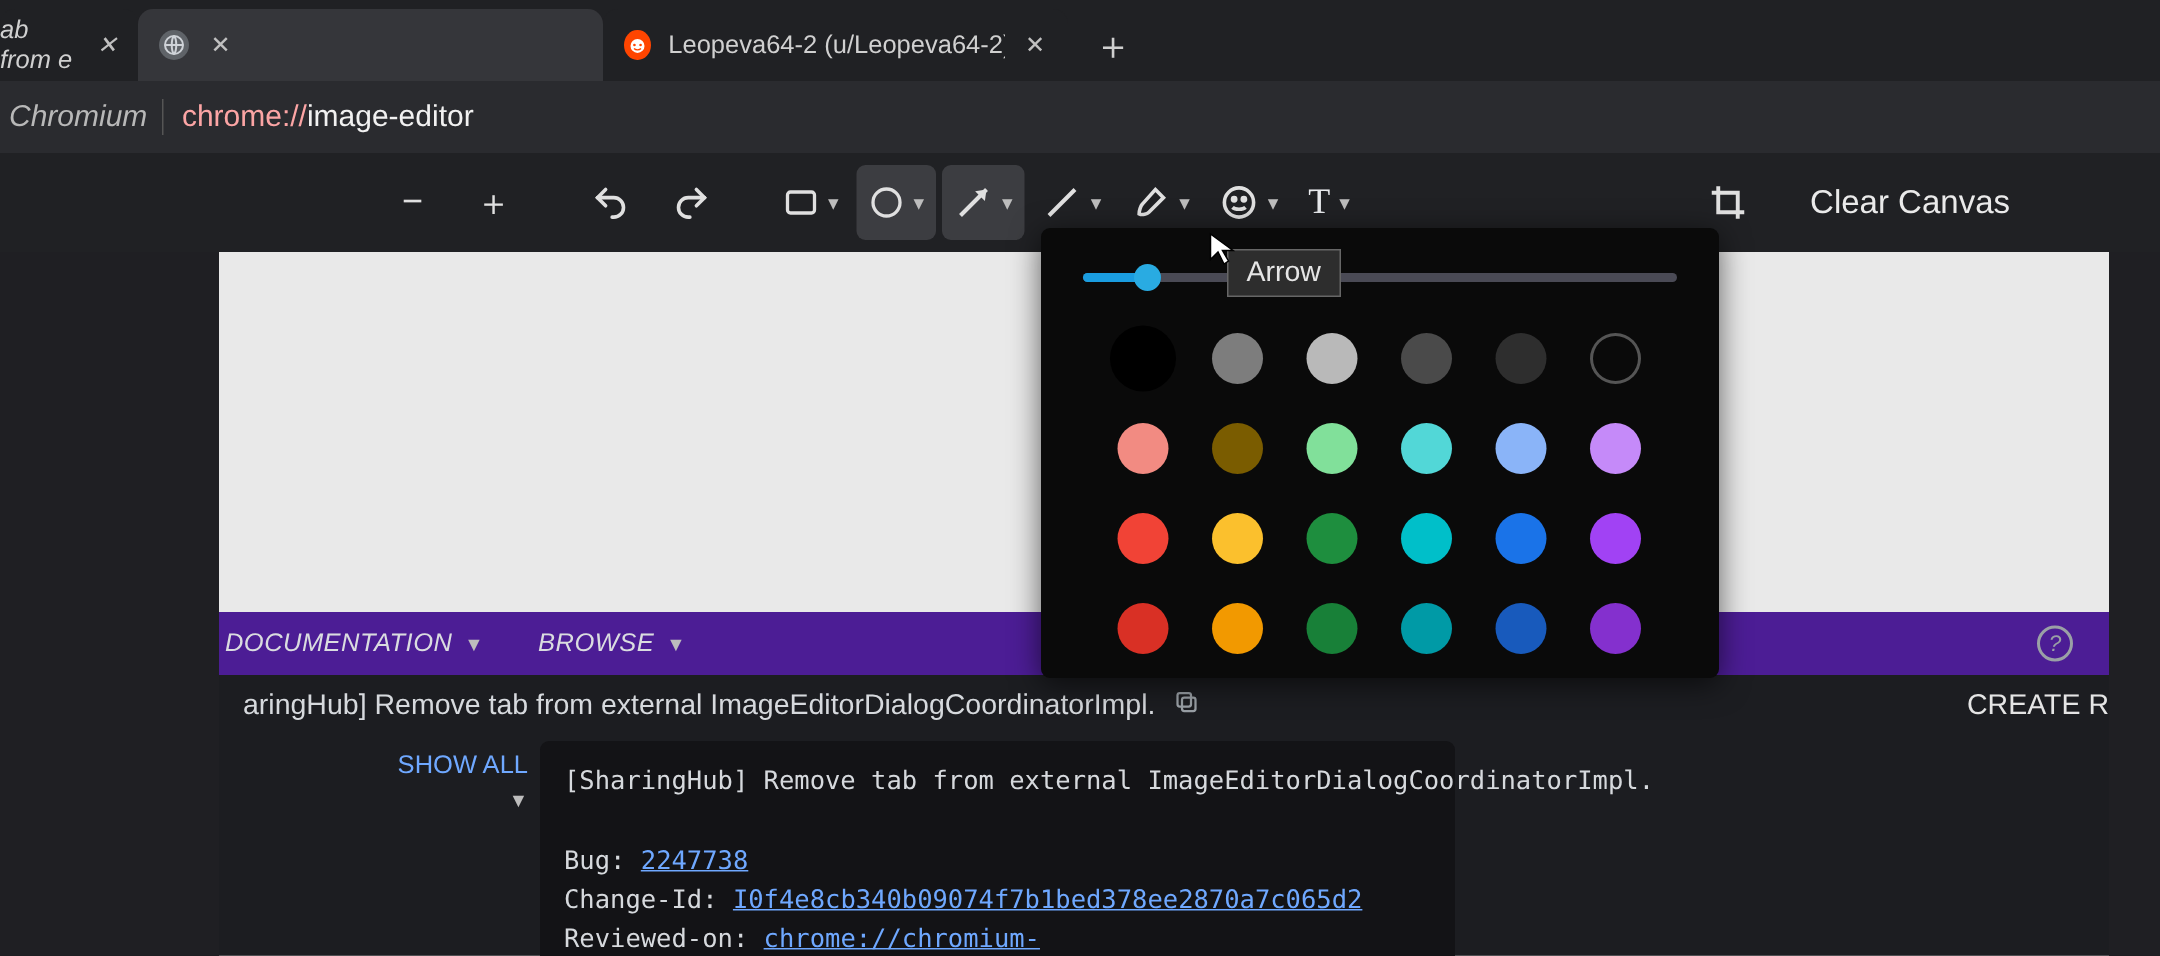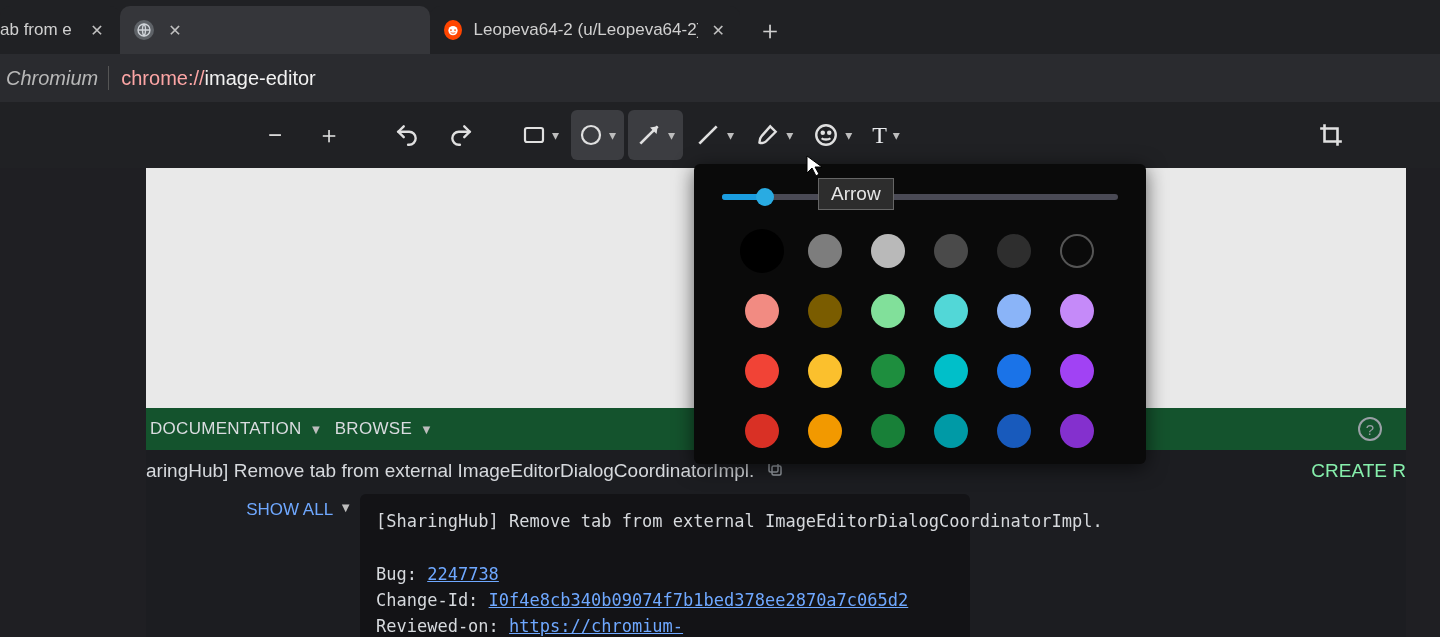--- a/index.html
+++ b/index.html
@@ -1,20 +1,20 @@
 <!DOCTYPE html>
 <html><head>
 <meta charset="utf-8">
 <style>
   * { box-sizing: border-box; margin: 0; padding: 0; }
   html, body { width: 1440px; height: 637px; overflow: hidden; background:#1f1f23; font-family: "Segoe UI", Arial, sans-serif; color:#e8eaed; }
   
   .tabstrip { height:54px; background:#202124; display:flex; align-items:flex-end; padding-left:0; }
   .tab { height:48px; display:flex; align-items:center; padding:0 14px; gap:12px; font-size:17px; color:#d0d0d0; border-top-left-radius:10px; border-top-right-radius:10px; position:relative; }
-  .tab.partial { width:120px; padding-left:0; justify-content:space-between; }
+  .tab.partial { width:92px; padding-left:0; justify-content:center;font-style:italic; }
   .tab.inactive { background:#202124; }
   .tab.active { background:#35363a; }
   .tab .favicon { width:20px; height:20px; border-radius:50%; display:flex; align-items:center; justify-content:center; }
   .tab .close { width:18px; height:18px; display:flex; align-items:center; justify-content:center; color:#c0c0c0; font-size:16px; }
   .newtab { width:40px; height:40px; display:flex; align-items:center; justify-content:center; color:#cfcfcf; font-size:26px; margin-left:10px; margin-bottom:4px; }
   
   .addr { height:48px; background:#2a2b2f; display:flex; align-items:center; padding-left:6px; font-size:20px; }
   .addr .label { color:#b8b8b8; padding-right:10px;font-style:italic; }
   .addr .sep { width:1px; height:24px; background:#555; margin-right:12px; }
   .addr .url-dim { color:#fca5a5; }
@@ -26,41 +26,41 @@
   .toolbar .combo { display:flex; align-items:center; height:50px; padding:0 8px; gap:6px; border-radius:6px; }
   .toolbar .combo.sel { background:#3c3d41; }
   .toolbar .gap { width:20px; }
   .chev { font-size:14px; color:#bdbdbd; }
   .toolbar svg { display:block; }
   .clearcv { font-size:22px; color:#eaeaea; padding:0 16px; margin-left:10px; }
   .cropicon { width:50px; height:50px; display:flex; align-items:center; justify-content:center; margin-left:auto; margin-right:0; }
   
   .canvaswrap { position:absolute; left:146px; top:168px; right:34px; bottom:0; background:#e9e9e9; }
   
-  .popup { position:absolute; left:694px; top:164px; width:452px; height:300px; background:#0a0a0a; border-radius:6px; padding:18px 28px; box-shadow:0 4px 20px rgba(0,0,0,.6); }
+  .popup { position:absolute; left:694px; top:152px; width:452px; height:300px; background:#0a0a0a; border-radius:6px; padding:18px 28px; box-shadow:0 4px 20px rgba(0,0,0,.6); }
   .popup .sliderrow { display:flex; align-items:center; height:30px; position:relative; }
   .popup .track { flex:1; height:6px; background:#4a4a55; border-radius:3px; position:relative; }
   .popup .track .fill { position:absolute; left:0; top:0; bottom:0; width:40px; background:#1a9de0; border-radius:3px; }
   .popup .thumb { position:absolute; left:34px; top:50%; transform:translateY(-50%); width:18px; height:18px; border-radius:50%; background:#29abe2; }
   .popup .tooltip { position:absolute; left:96px; top:-4px; background:#2d2d2d; border:1px solid #666; padding:4px 12px; font-size:19px; color:#e6e6e6; }
   .popup .swatches { display:grid; grid-template-columns:repeat(6, 36px); column-gap:27px; row-gap:26px; margin-top:22px; justify-content:center; }
   .popup .sw { width:34px; height:34px; border-radius:50%; }
   .popup .sw.big { width:44px; height:44px; margin:-5px; }
   .popup .sw.ring { box-shadow: inset 0 0 0 2px #555; background:transparent; }
   
   .shot { position:absolute; left:146px; top:408px; right:34px; bottom:0; background:#1c1d21; color:#cfd2d6; font-size:17px; }
-  .shot .menubar { height:42px; background:#14532d; display:flex; align-items:center; gap:12px; padding-left:4px; position:relative; }
+  .shot .menubar { height:42px; background:#4c1d95; display:flex; align-items:center; gap:36px; padding-left:4px; position:relative;font-style:italic; }
   .shot .menubar .mitem { display:flex; align-items:center; gap:8px; color:#dadce0; font-weight:500; letter-spacing:.3px; }
   .shot .menubar .help { position:absolute; right:24px; top:50%; transform:translateY(-50%); width:24px; height:24px; border:2px solid #9aa0a6; border-radius:50%; display:flex; align-items:center; justify-content:center; font-size:15px; color:#9aa0a6; }
-  .shot .titlerow { height:42px; display:flex; align-items:center; padding-left:0; font-size:19px; color:#d6d9dd; }
-  .shot .titlerow .create { position:absolute; right:0; color:#86efac; font-weight:500; }
+  .shot .titlerow { height:42px; display:flex; align-items:center; padding-left:0; font-size:19px; color:#d6d9dd;margin-left:16px; }
+  .shot .titlerow .create { position:absolute; right:0; color:#e5e5e5; font-weight:500; }
   .shot .copyicon { margin-left:12px; color:#9aa0a6; }
   .shot .body { display:flex; }
   .shot .leftcol { width:214px; padding:8px 0 0 0; }
-  .shot .showall { color:#6fa8ff; font-size:17px; font-weight:500; display:flex; align-items:flex-start; gap:6px; justify-content:flex-end; padding-right:8px; }
+  .shot .showall { color:#6fa8ff; font-size:17px; font-weight:500; display:flex; align-items:flex-end; gap:6px; justify-content:flex-end; padding-right:8px;flex-direction:column; }
   .shot .commitbox { margin-top:2px; background:#131316; border-radius:6px; padding:14px 16px; font-family: "Consolas","Menlo",monospace; font-size:17px; line-height:1.55; white-space:pre; color:#d6d9dd; width:610px; }
   .shot .commitbox a { color:#6fa8ff; text-decoration:underline; }
   .caret { font-size:13px; color:#bdbdbd; }
   .cursor { position:absolute; left:806px; top:155px; pointer-events:none; font-size:20px; color:#fff; text-shadow:0 0 3px #000; z-index:50; }
 </style>
 </head>
 <body>
 
 <div class="tabstrip">
   <div class="tab partial inactive">
@@ -159,20 +159,21 @@
     <span style="font-family:Georgia,serif;font-size:24px;">T</span>
     <span class="chev">▾</span>
   </div>
   <div style="flex:1"></div>
   <div class="cropicon">
     <svg width="26" height="26" viewBox="0 0 24 24" fill="none" stroke="#e0e0e0" stroke-width="2.4">
         <path d="M6 2v16h16"></path>
         <path d="M2 6h16v16"></path>
       </svg>
   </div>
+  <div class="clearcv">Clear Canvas</div>
   <div style="width:80px"></div>
 </div>
 
 <div class="canvaswrap"></div>
 
 <div class="shot">
   <div class="menubar">
     <div class="mitem">
         <span>DOCUMENTATION</span>
         <span class="caret">▼</span>
@@ -198,21 +199,21 @@
       <div class="showall">
           <span>SHOW ALL</span>
           <span class="caret">▼</span>
         </div>
 
     </div>
     <div class="commitbox"><span>[SharingHub] Remove tab from external ImageEditorDialogCoordinatorImpl.</span>
 
 <span>Bug:</span> <a>2247738</a>
 <span>Change-Id:</span> <a>I0f4e8cb340b09074f7b1bed378ee2870a7c065d2</a>
-<span>Reviewed-on:</span> <a>https://chromium-</a>
+<span>Reviewed-on:</span> <a>chrome://chromium-</a>
 
   </div>
   </div>
 </div>
 
 <div class="popup">
   <div class="sliderrow">
     <div class="track">
       <div class="fill"></div>
     </div>

